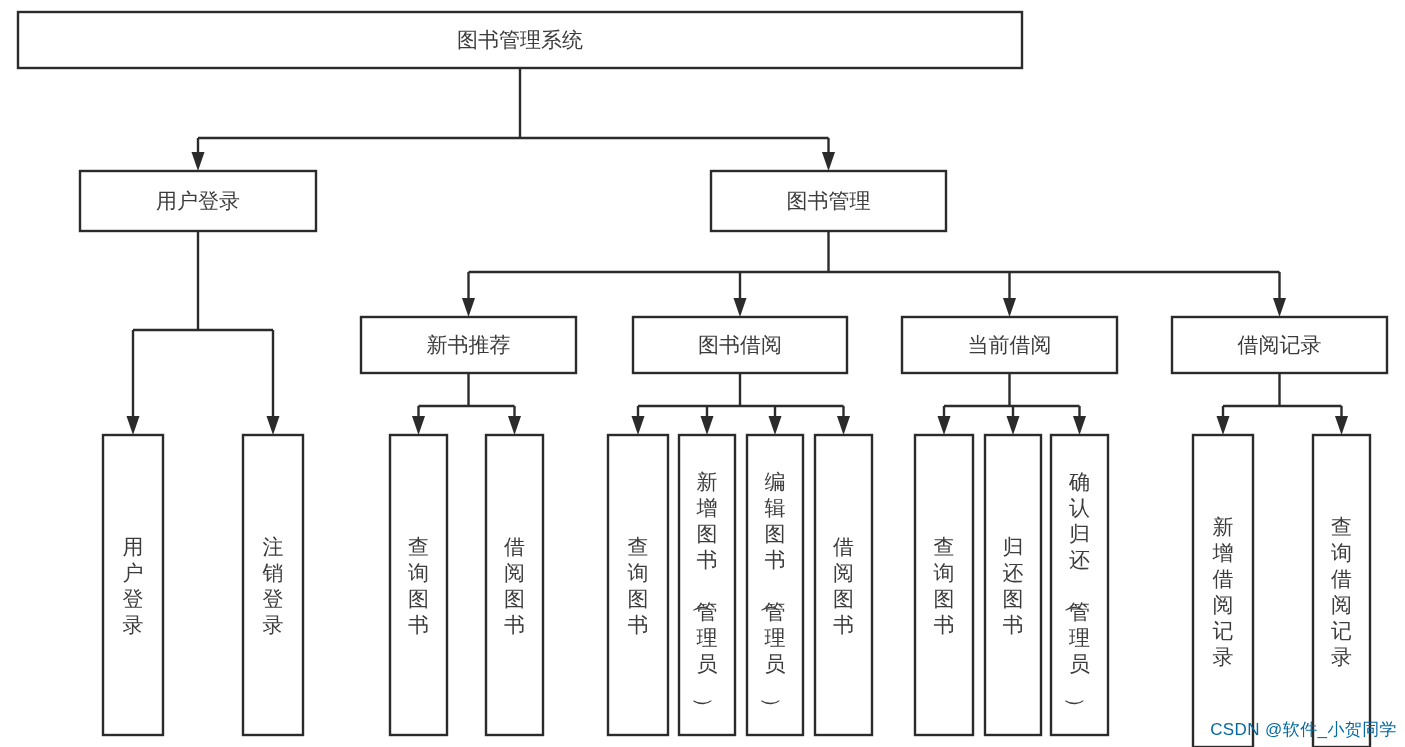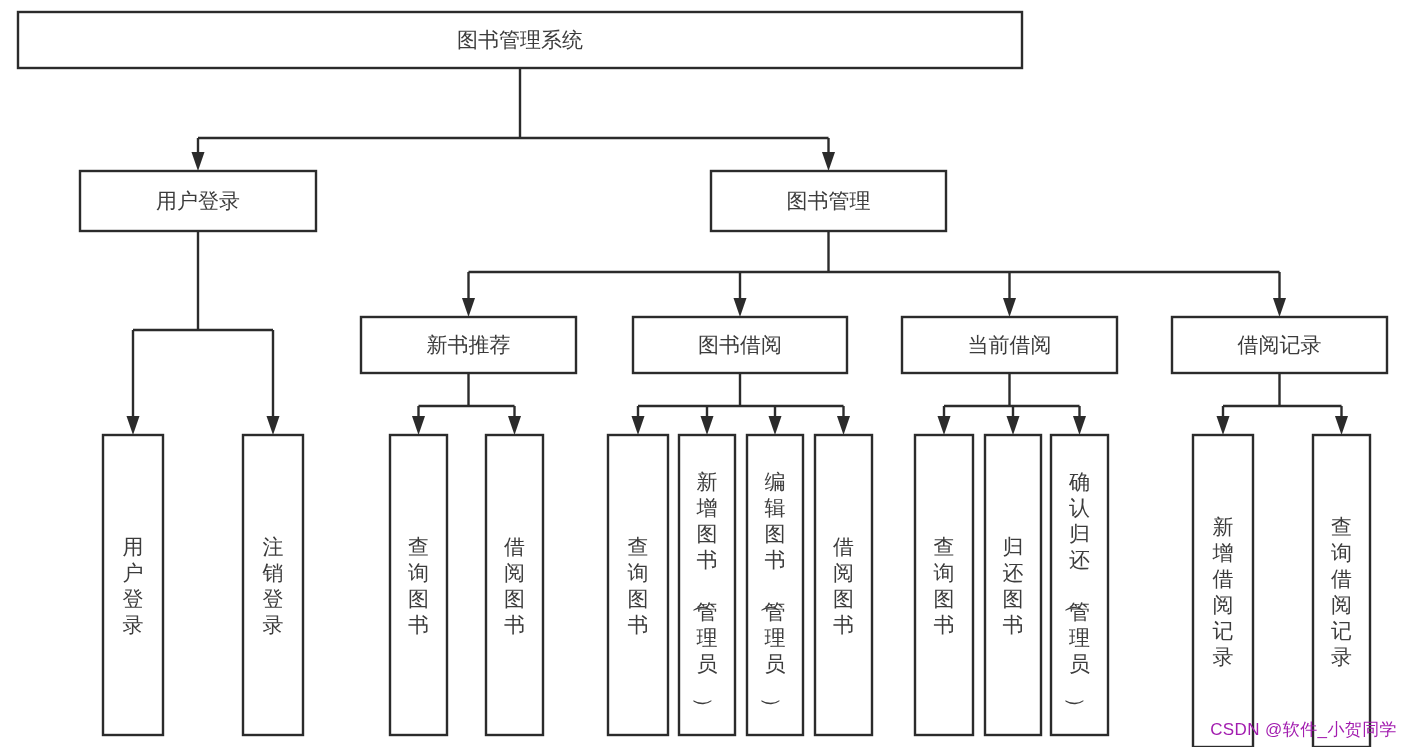--- a/index.html
+++ b/index.html
@@ -8,21 +8,21 @@
     font-family:"Liberation Sans","DejaVu Sans",sans-serif;
   }
   #diagram{position:absolute;left:0;top:0;width:1405px;height:747px;display:block;}
   .node-rect{fill:#ffffff;stroke:#2b2b2b;stroke-width:2.4;}
   .node-label{fill:#3c3c3c;font-size:21px;font-family:"Liberation Sans","DejaVu Sans",sans-serif;
                text-anchor:middle;dominant-baseline:middle;}
   .node-label-v{fill:#3c3c3c;font-size:21px;font-family:"Liberation Sans","DejaVu Sans",sans-serif;
                 text-anchor:middle;}
   .edge{stroke:#2b2b2b;stroke-width:2.4;fill:none;stroke-linecap:butt;}
   .arrow-head{fill:#2b2b2b;stroke:none;}
-  .watermark{position:absolute;right:8px;bottom:6px;color:#a21caf;font-size:17px;
+  .watermark{position:absolute;right:8px;bottom:6px;color:#0369a1;font-size:17px;
              font-family:"Liberation Sans","DejaVu Sans",sans-serif;white-space:nowrap;
              letter-spacing:0.4px;pointer-events:none;}
 </style>
 </head>
 <body>
 
 <svg id="diagram" viewBox="0 0 1405 747">
     <g>
       <path d="M 520 68 L 520 138" class="edge"></path>
       <path d="M 198 138 L 828.5 138" class="edge"></path>

